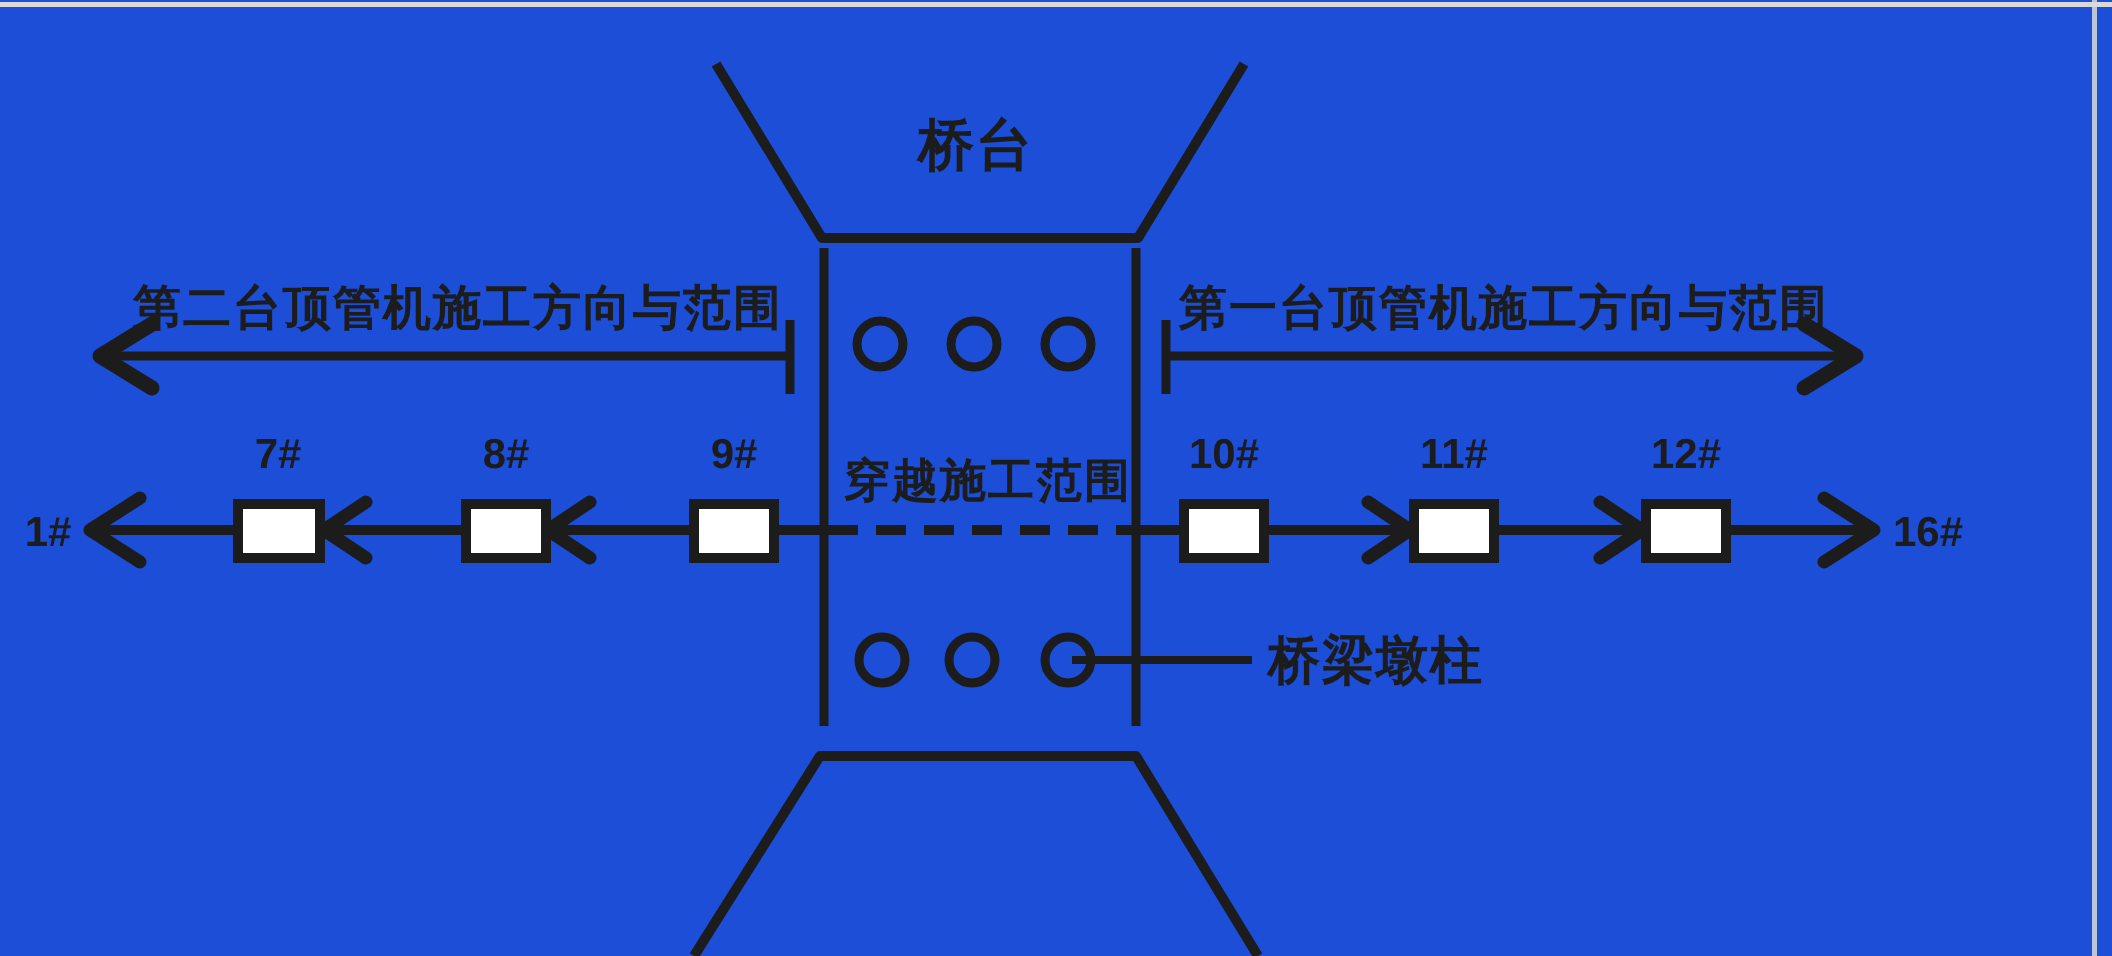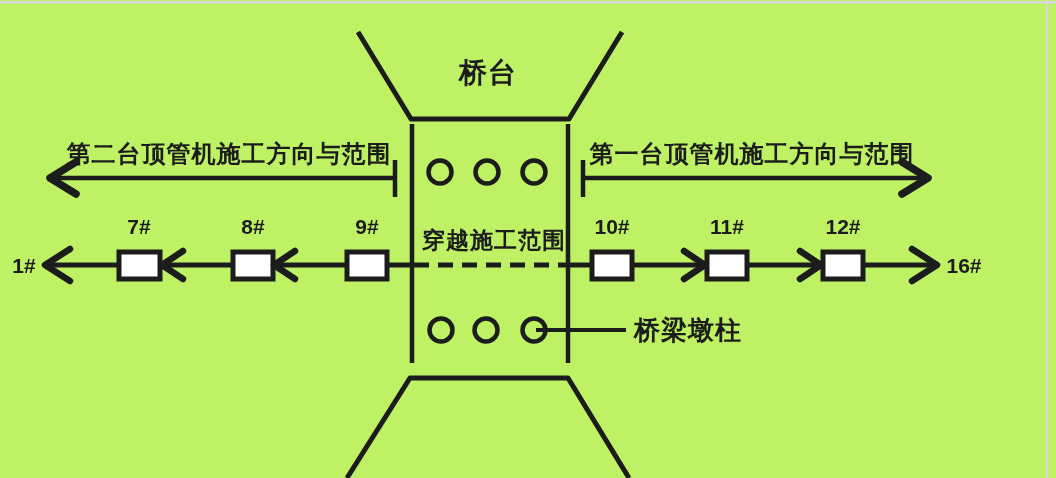--- a/index.html
+++ b/index.html
@@ -4,21 +4,21 @@
 <style>
   html, body {
     margin: 0;
     padding: 0;
     background: #ffffff;
   }
   #canvas {
     position: relative;
     width: 1056px;
     height: 478px;
-    background: #bef264;
+    background: #1d4ed8;
     overflow: hidden;
     font-family: "Liberation Sans", sans-serif;
   }
   svg { display: block; }
   svg text {
     font-family: "Liberation Sans", "DejaVu Sans", sans-serif;
     font-weight: 700;
     fill: #1c1c1c;
   }
   .ln   { stroke: #1c1c1c; fill: none; }

